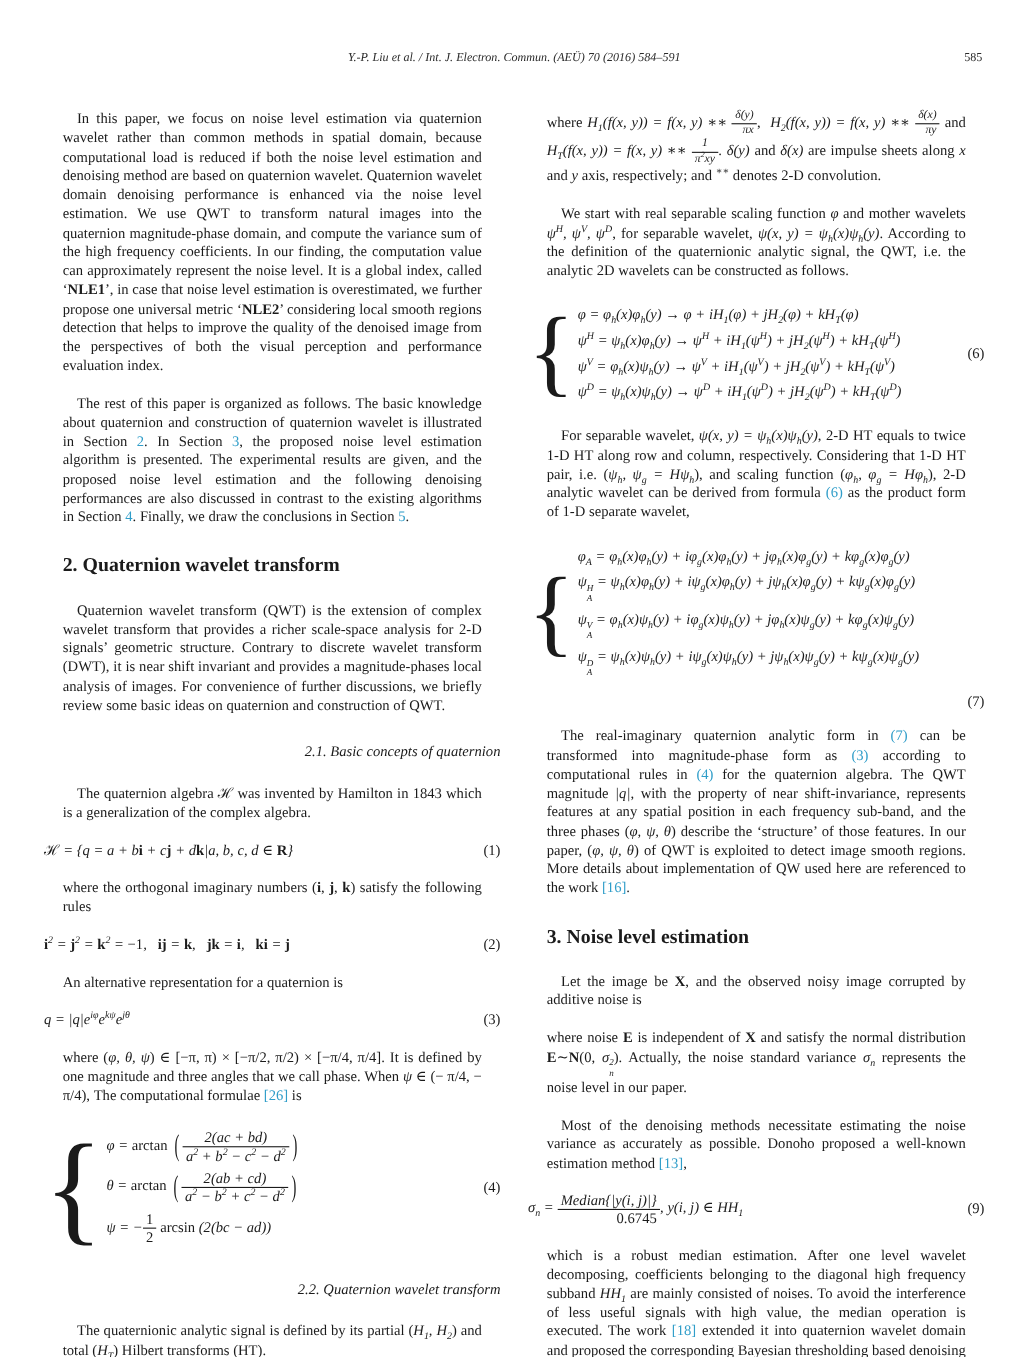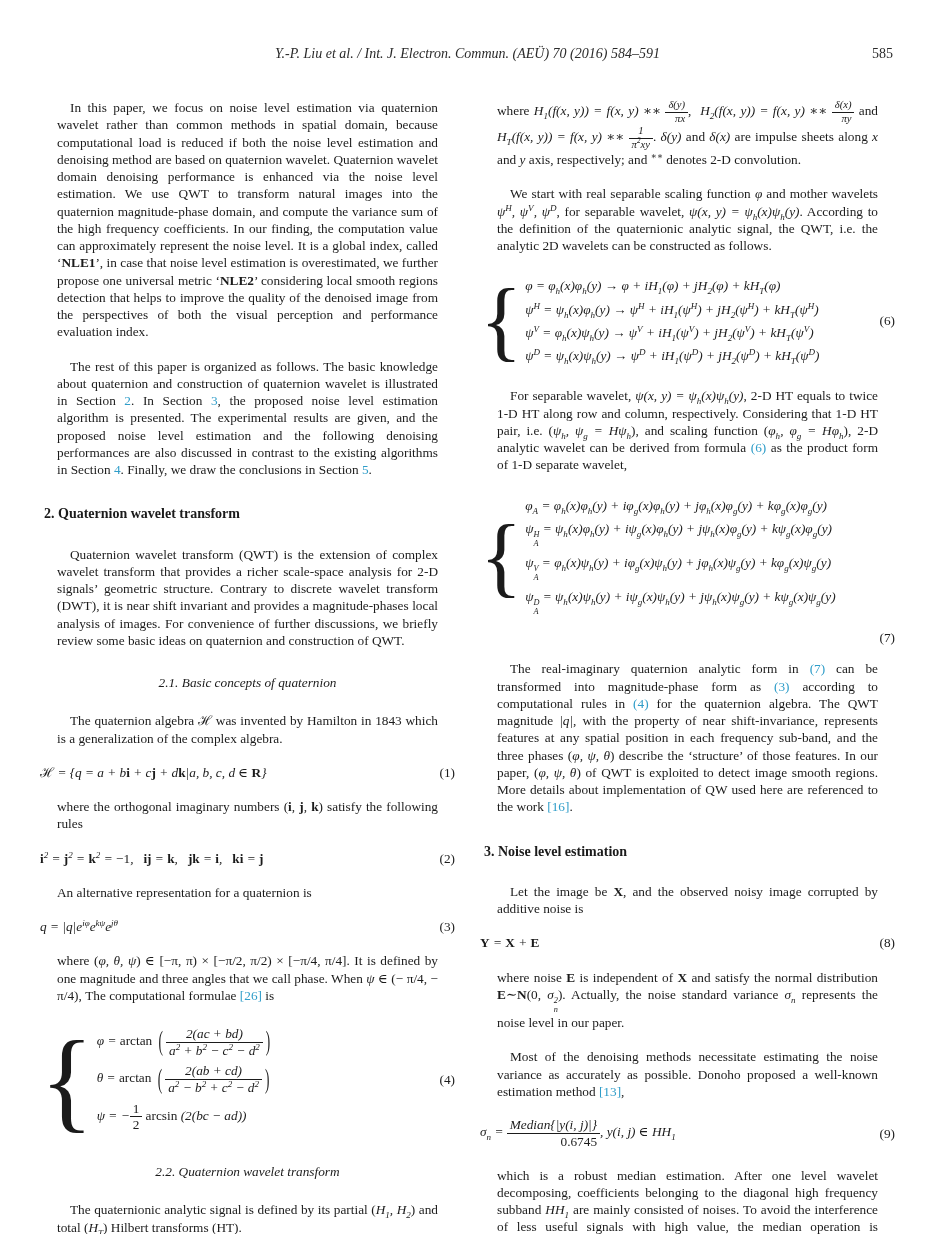--- a/index.html
+++ b/index.html
@@ -2,29 +2,29 @@
 <html><head>
 <meta charset="utf-8">
 <style>
   * { box-sizing: border-box; }
   html,body { margin:0; padding:0; background:#ffffff; }
   .page {
     width: 926px; height: 1234px; background:#ffffff; position: relative;
     padding: 46px 31px 0 40px; overflow: hidden;
     font-family: "Liberation Serif", "DejaVu Serif", serif; color:#1b1b1b;
   }
-  .hdr { position: relative; height: 14px; margin-bottom: 22px; font-size: 14px; color:#2a2a2a; }
+  .hdr { position: relative; height: 14px; margin-bottom: 22px; font-size: 11px; color:#2a2a2a; }
   .running { position:absolute; left:0; right:0; text-align:center; font-style: italic; }
   .pagenum { position:absolute; right:2px; top:0; font-style: normal; }
   .columns { display:flex; gap:25px; }
   .col { flex:1 1 0; min-width:0; font-size:13.3px; line-height:17.25px; text-align: justify; }
   .para { margin:17px; }
   .ind { text-indent: 13px; }
-  .sec { font-size:14px; font-weight:700; margin:27px 4px 23px; text-align:left; }
-  .subsec { font-size:13.3px; font-weight:400; font-style:italic; margin:25px 0 21px; text-align:center; }
+  .sec { font-size:18px; font-weight:700; margin:27px 17px 23px; text-align:left; }
+  .subsec { font-size:13.3px; font-weight:400; font-style:italic; margin:25px 0 21px; text-align:right; }
   .eq { display:flex; align-items:center; margin:16px 0; text-align:left; }
   .eq-body { flex:1 1 auto; font-style:italic; }
   .eq-num { font-style:normal; margin-left:6px; flex:0 0 auto; }
   .rm { font-style:normal; }
   b.rm { font-weight:700; font-style:normal; }
   .m { font-style:italic; }
   sub, sup { font-size:0.68em; line-height:0; }
   .frac { display:inline-block; vertical-align:middle; text-align:center; line-height:1.18; }
   .frac .fn { display:block; padding:0 3px; border-bottom:1px solid #1b1b1b; }
   .frac .fd { display:block; padding:0 3px;text-align:right; }
@@ -135,24 +135,20 @@
           </span>
         <span class="eq-num">(7)</span>
       </div>
 
       <p class="para ind">The real-imaginary quaternion analytic form in <span class="lnk">(7)</span> can be transformed into magnitude-phase form as <span class="lnk">(3)</span> according to computational rules in <span class="lnk">(4)</span> for the quaternion algebra. The QWT magnitude <span class="m">|q|</span>, with the property of near shift-invariance, represents features at any spatial position in each frequency sub-band, and the three phases (<span class="m">φ, ψ, θ</span>) describe the ‘structure’ of those features. In our paper, (<span class="m">φ, ψ, θ</span>) of QWT is exploited to detect image smooth regions. More details about implementation of QW used here are referenced to the work <span class="lnk">[16]</span>.</p>
 
       <h2 class="sec">3. Noise level estimation</h2>
 
       <p class="para ind">Let the image be <b>X</b>, and the observed noisy image corrupted by additive noise is</p>
 
-      <div class="eq">
-        <span class="eq-body"><b class="rm">Y</b> = <b class="rm">X</b> + <b class="rm">E</b></span>
-        <span class="eq-num">(8)</span>
-      </div>
 
       <p class="para">where noise <b>E</b> is independent of <b>X</b> and satisfy the normal distribution <b>E</b>∼<b>N</b>(0, <span class="m">σ<span class="ss">
               <span>2</span>
               <span>n</span>
             </span></span>). Actually, the noise standard variance <span class="m">σ<sub>n</sub></span> represents the noise level in our paper.</p>
       <p class="para ind">Most of the denoising methods necessitate estimating the noise variance as accurately as possible. Donoho proposed a well-known estimation method <span class="lnk">[13]</span>,</p>
 
       <div class="eq">
         <span class="eq-body">σ<sub>n</sub> = <span class="frac"><span class="fn">Median{|y(i, j)|}</span><span class="fd rm">0.6745</span></span>, y(i, j) <span class="rm">∈</span> HH<sub>1</sub></span>
         <span class="eq-num">(9)</span>

